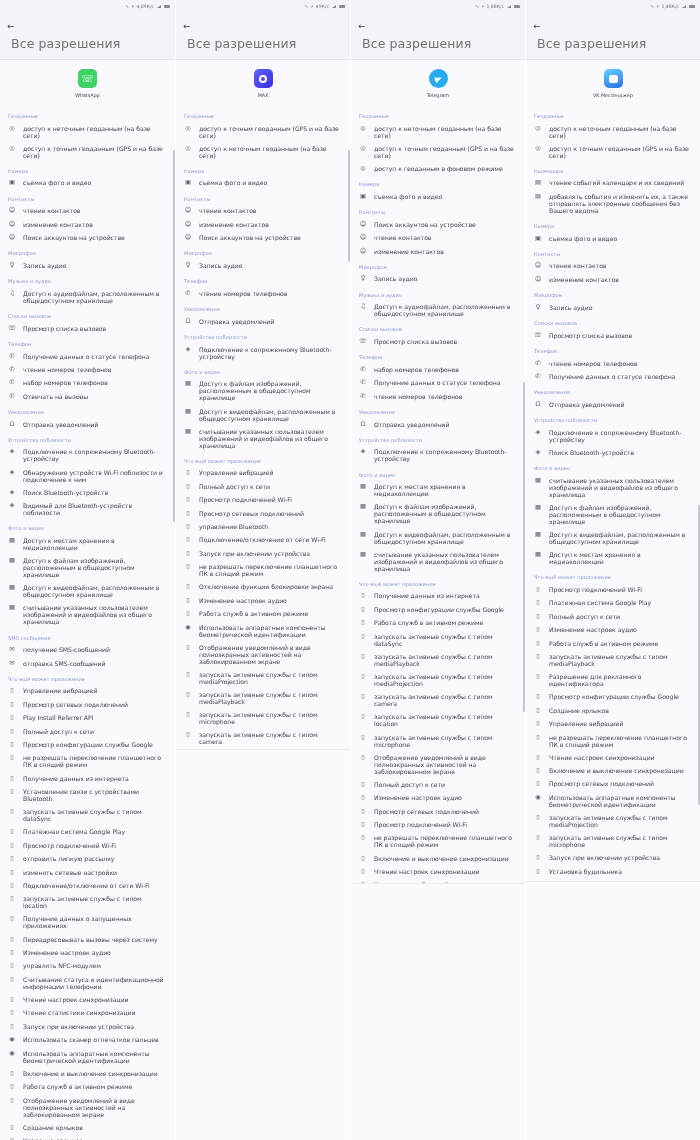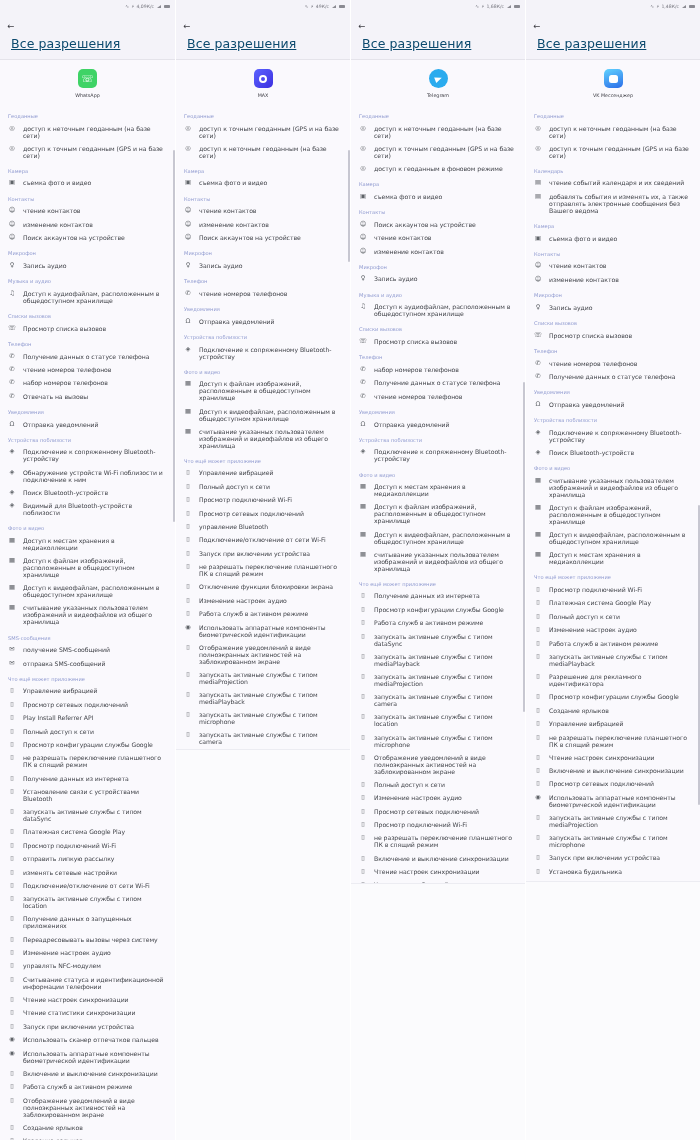--- a/index.html
+++ b/index.html
@@ -12,21 +12,21 @@
   .statusbar { height:11px; display:flex; justify-content:flex-end; align-items:center;
     gap:2px; padding:2px 5px 0 0; color:#73737c; font-size:4.6px; }
   .statusbar .sb-ic { font-size:4.6px; line-height:4px; }
   .sb-batt { display:inline-block; width:6px; height:3.4px; background:#8a8a92; border-radius:0.8px; margin-left:1px; }
   .sb-sig { display:inline-block; width:0; height:0; border-left:4px solid transparent; border-bottom:3.6px solid #8a8a92; margin-left:1px; }
 
   .backrow { height:15px; padding:3px 0 0 7px; }
   .back { font-size:8.5px; color:#3c3c43; cursor:pointer; line-height:9px; }
 
   .page-title { padding:10px 0 8px 11px; font-size:12.5px; font-weight:400;
-    color:#0c4a6e; letter-spacing:0.1px;text-decoration:underline; }
+    color:#737373; letter-spacing:0.1px; }
 
   .card { background:#faf9fd; border-top:1px solid #e4e3ea; overflow:hidden; }
   .column:nth-child(1) .card { height:1093px; }
   .column:nth-child(2) .card { height:690px; }
   .column:nth-child(3) .card { height:824px; }
   .column:nth-child(4) .card { height:822px; }
   .void { background:#fbfbfd; border-top:1px solid #ececf2; height:100%; }
 
   .apphead { padding:9px 0 9px 0; text-align:center; }
   .appicon { width:19px; height:19px; margin:0 auto; border-radius:5px;

